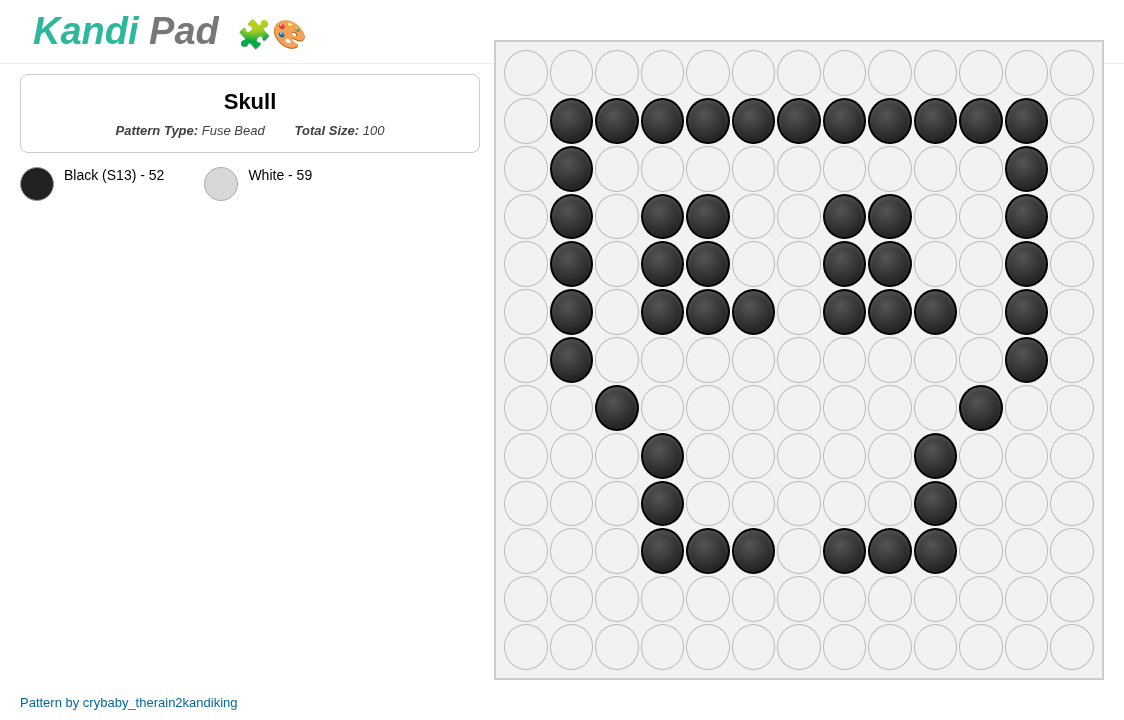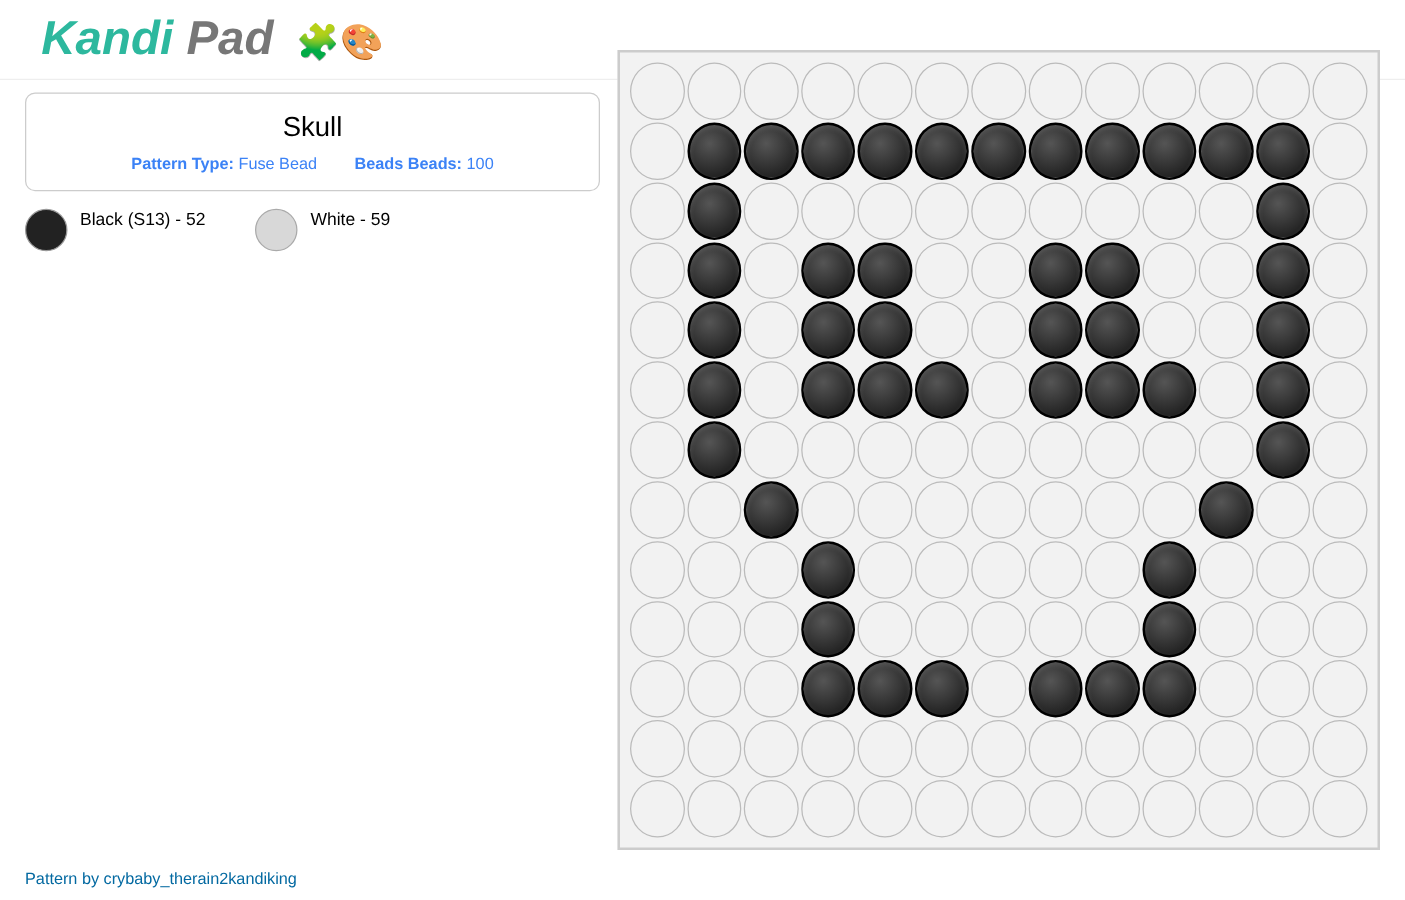--- a/index.html
+++ b/index.html
@@ -24,30 +24,30 @@
     .info-card {
       border: 1.5px solid #ccc;
       border-radius: 8px;
       margin: 10px 20px;
       padding: 14px 20px;
       width: 460px;
     }
     .info-card h2 {
       text-align: center;
       font-size: 22px;
-      font-weight: normal;
+      font-weight: bold;
       margin-bottom: 8px;
     }
     .info-row {
       display: flex;
       gap: 30px;
       font-size: 13px;
       justify-content: center;
     }
-    .info-row span { color: #3b82f6; }
+    .info-row span { color: #404040; font-style: italic; }
     .info-row .label { font-weight: bold; }
 
     
     .legend {
       display: flex;
       align-items: center;
       gap: 40px;
       margin: 14px 20px;
     }
     .legend-item {
@@ -132,21 +132,21 @@
 </div>
 
 <div class="info-card">
   <h2>Skull</h2>
   <div class="info-row">
     <div>
       <span class="label">Pattern Type:</span>
       <span>Fuse Bead</span>
     </div>
     <div>
-      <span class="label">Beads Beads:</span>
+      <span class="label">Total Size:</span>
       <span>100</span>
     </div>
   </div>
 </div>
 
 <div class="legend">
   <div class="legend-item">
     <div class="swatch swatch-black"></div>
     <span>Black (S13) - 52</span>
   </div>

